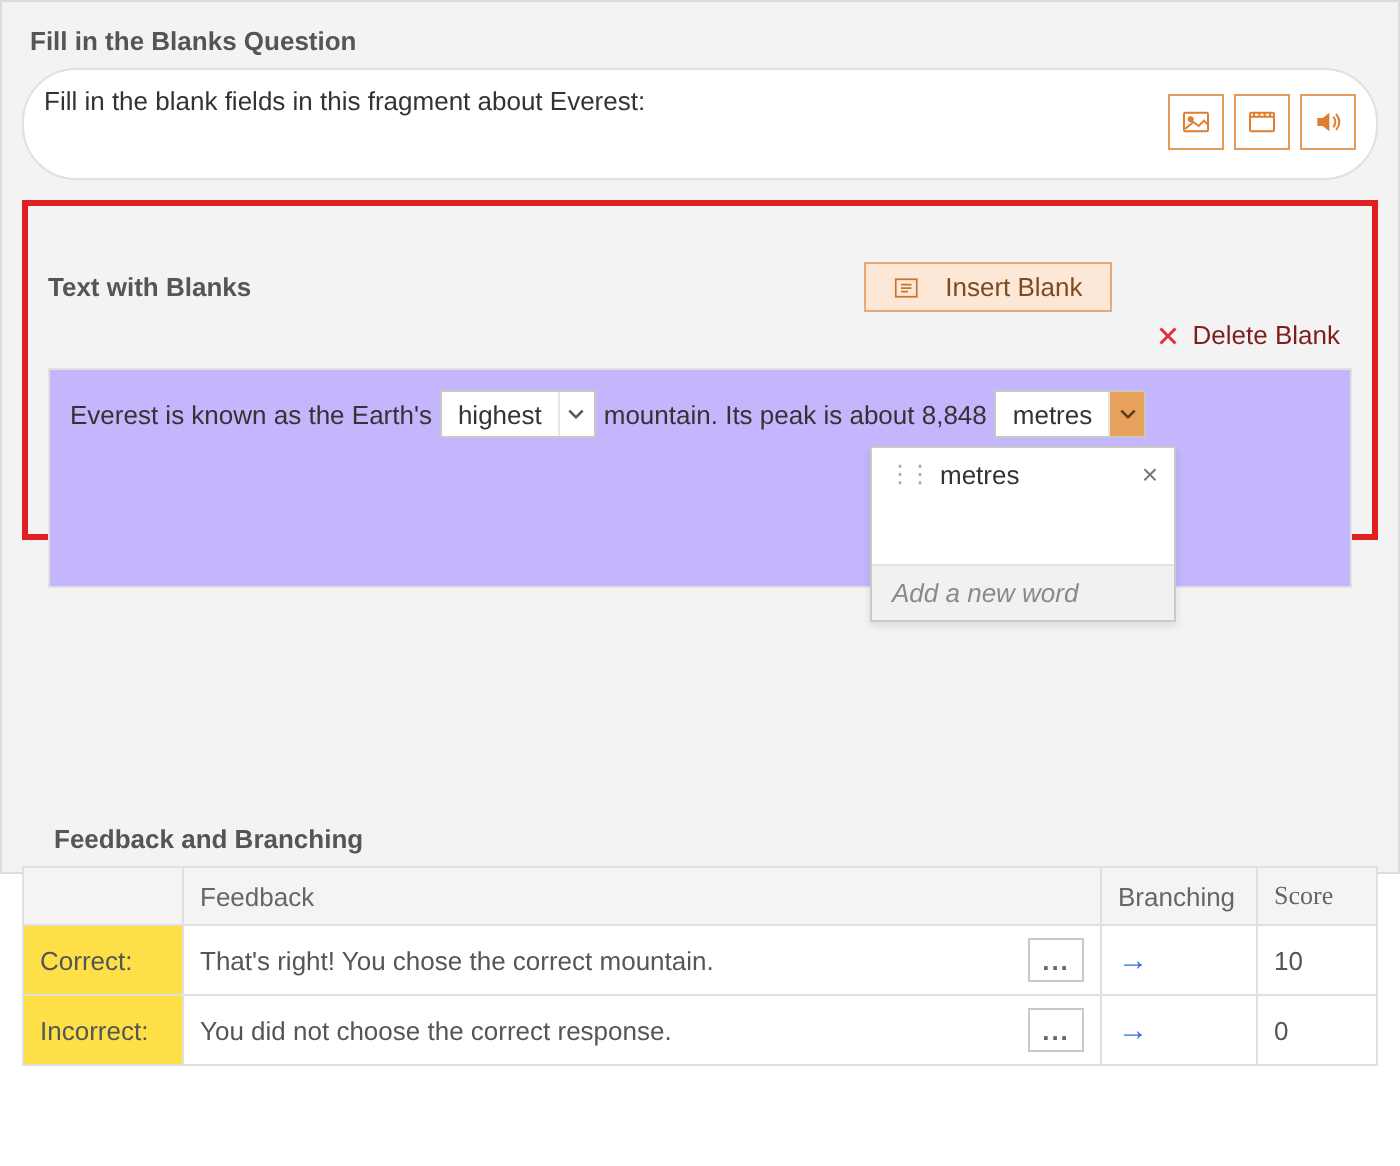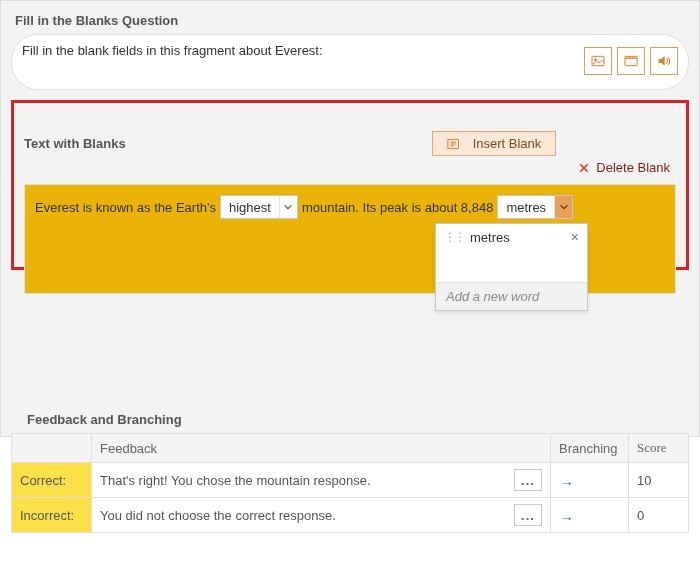--- a/index.html
+++ b/index.html
@@ -64,21 +64,21 @@
   }
   .insert-btn svg { width:14px; height:14px; }
   .delete-btn {
     display:flex; align-items:center; gap:6px;
     background:transparent; border:none;
     color:#7f1d1d; cursor:pointer; font-size:13px;margin-top:48px;
   }
   .delete-btn svg { width:12px; height:12px; stroke:#d33; stroke-width:2; }
 
   .blanks-panel {
-    background:#eab308;
+    background:#c4b5fd;
     border:1px solid #e0e0e0;
     padding:10px 10px;
     height: 110px;
     position:relative;
   }
   .sentence { display:flex; flex-wrap:wrap; align-items:center; gap:4px; color:#333; }
   .blank-select {
     display:inline-flex; align-items:center;
     border:1px solid #c7c7c7; background:#fff; height:24px;
   }
@@ -237,21 +237,21 @@
         <th>Feedback</th>
         <th class="branch-col">Branching</th>
         <th class="score-col">Score</th>
       </tr>
     </thead>
     <tbody>
       <tr>
         <td class="rowlabel">Correct:</td>
         <td>
           <div class="fb-cell">
-            <span>That's right! You chose the mountain response.</span>
+            <span>That's right! You chose the correct mountain.</span>
             <span class="more-btn">...</span>
           </div>
         </td>
         <td><span class="branch-arrow">→</span></td>
         <td>10</td>
       </tr>
       <tr>
         <td class="rowlabel">Incorrect:</td>
         <td>
           <div class="fb-cell">

